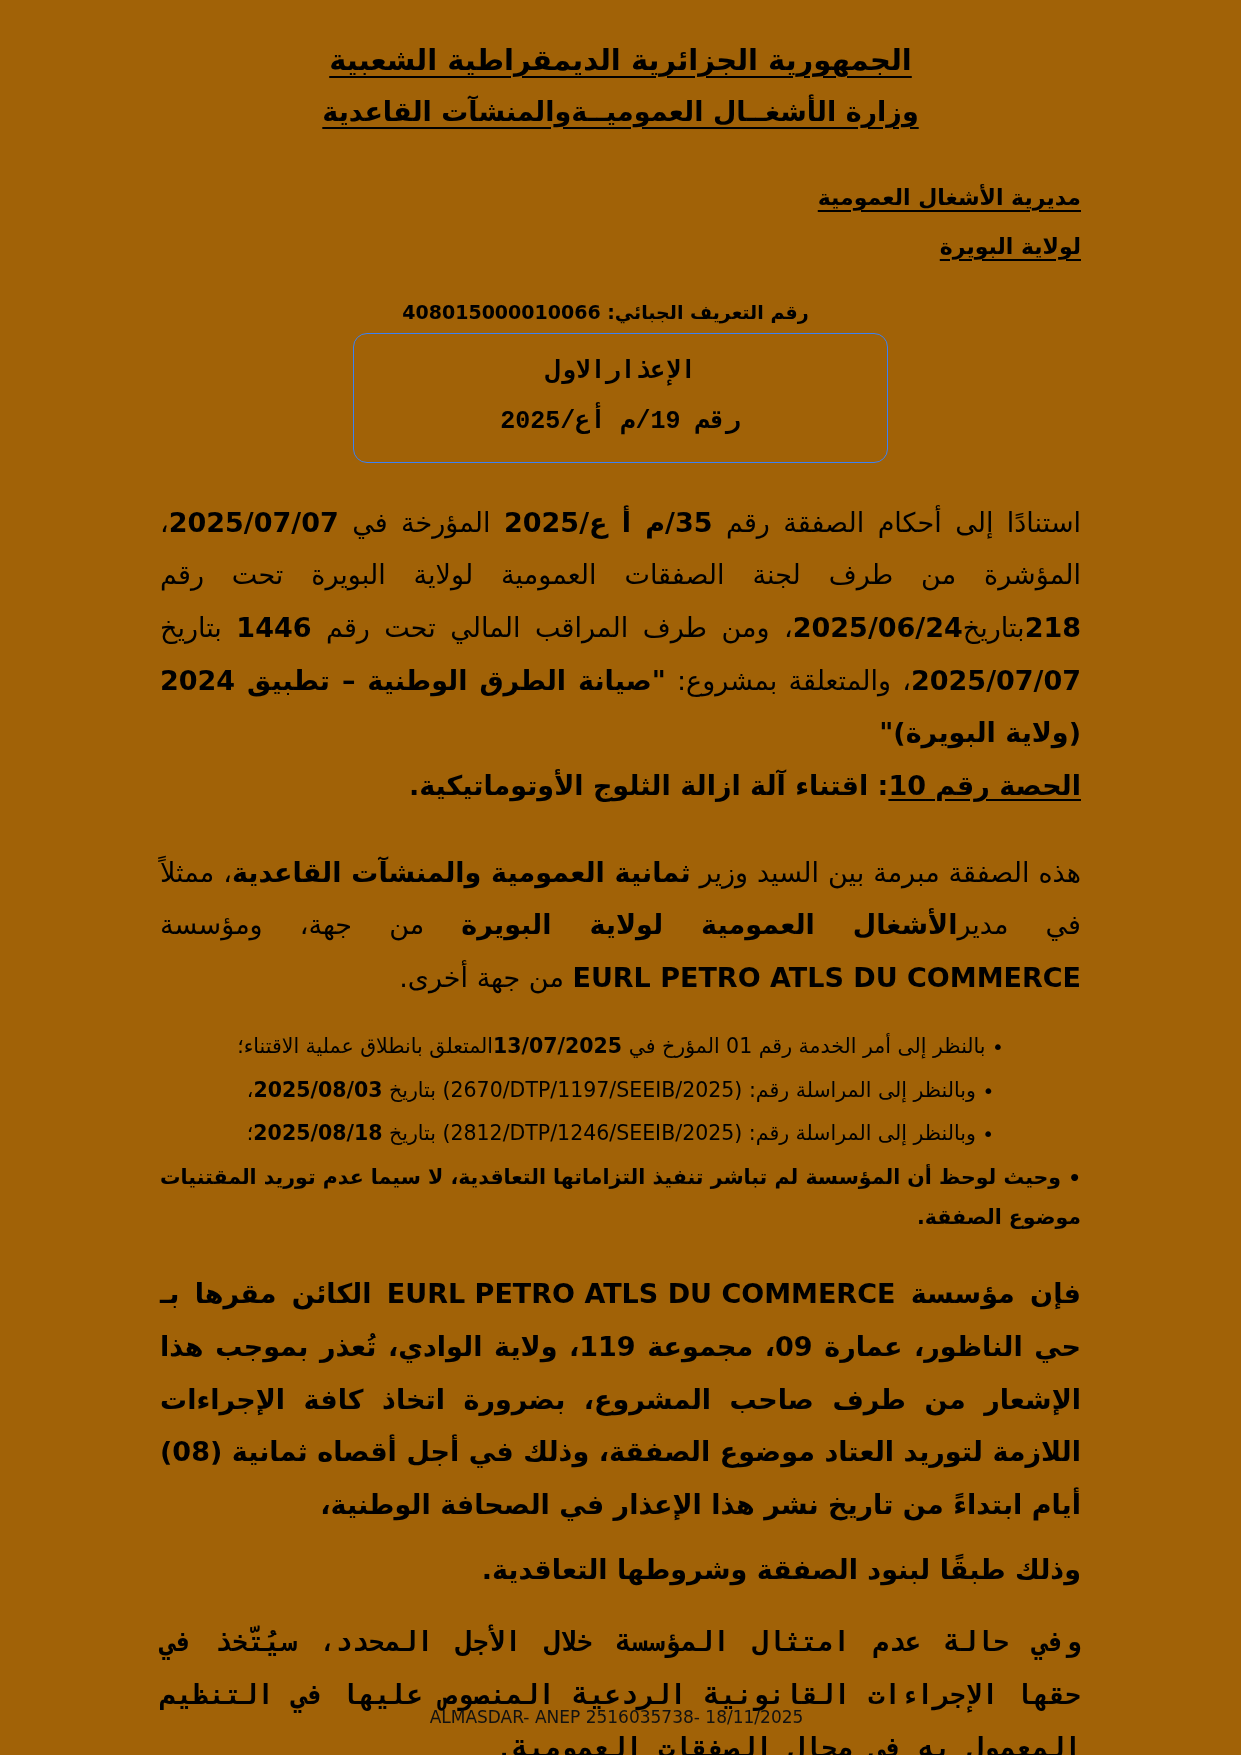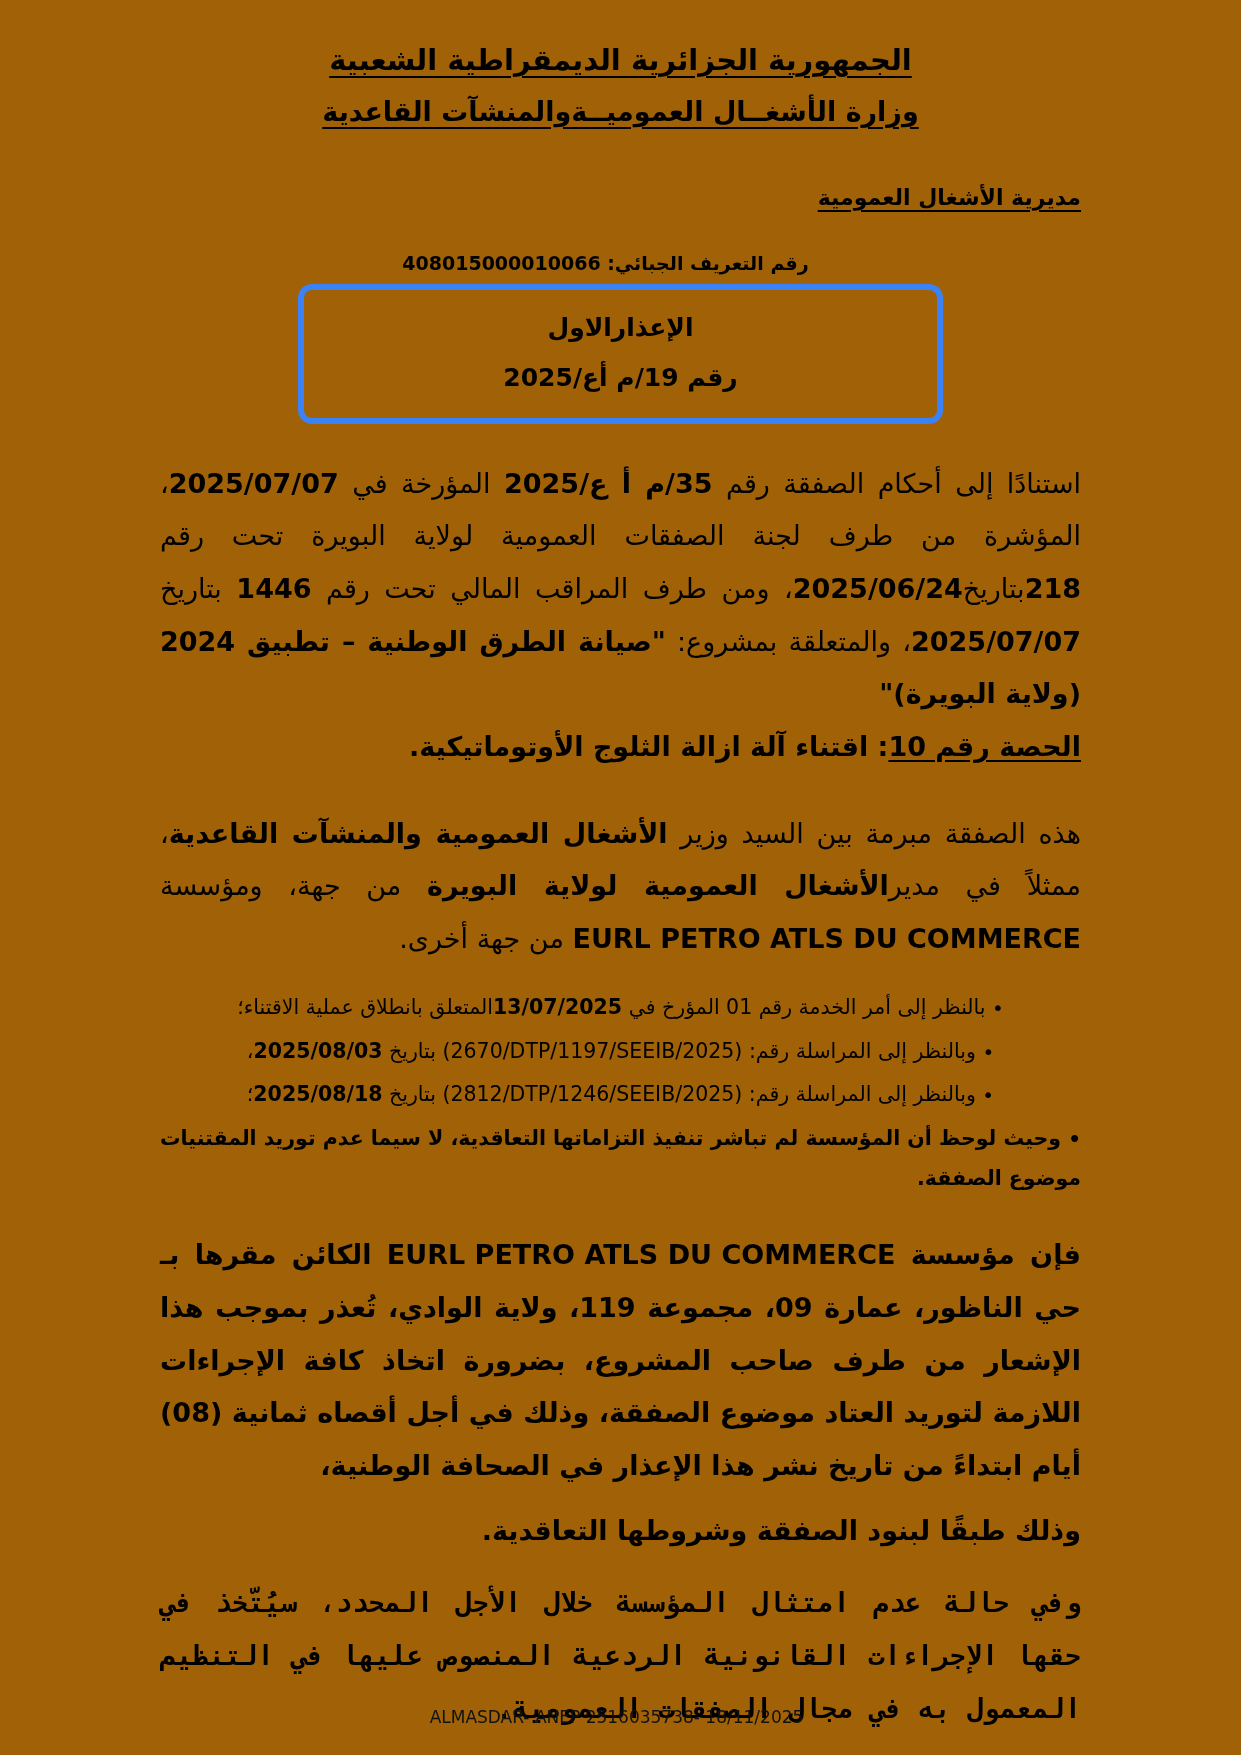--- a/index.html
+++ b/index.html
@@ -76,26 +76,27 @@
     text-align: center;
     font-size: 19px;
     font-weight: bold;
     direction: rtl;
     padding-right: 30px;
   }
 
   
   .title-box {
     margin: 10px auto 0 auto;
-    width: 645px;
-    border: 6px solid #3b82f6;
+    width: 535px;
+    border: 1px solid #3b82f6;
     border-radius: 14px;
     padding: 18px 0 20px 0;
     text-align: center;
     box-sizing: border-box;
+    font-family: Liberation Mono, monospace;
   }
   .title-box .tb-line1 {
     font-size: 25px;
     font-weight: bold;
     line-height: 1.6;
   }
   .title-box .tb-line2 {
     font-size: 25px;
     font-weight: bold;
     line-height: 1.6;
@@ -166,34 +167,37 @@
       </div>
       <div class="hdr-row">
         <span class="line second">وزارة الأشغــال العموميــةوالمنشآت القاعدية</span>
       </div>
     </div>
 
     <div class="directorate">
       <div class="dir-row r1">
         <span class="dline">مديرية الأشغال العمومية</span>
       </div>
+      <div class="dir-row r2">
+        <span class="dline">لولاية البويرة</span>
+      </div>
     </div>
 
     <div class="tax-line">رقم التعريف الجبائي: 408015000010066</div>
 
     <div class="title-box">
       <div class="tb-line1">الإعذارالاول</div>
       <div class="tb-line2">رقم 19/م أع/2025</div>
     </div>
 
     <div class="body-block">
 
       <p class="para"><span>استنادًا إلى أحكام الصفقة رقم </span><span class="b">35/م أ ع/2025</span><span> المؤرخة في </span><span class="b">2025/07/07</span><span>، المؤشرة من طرف لجنة الصفقات العمومية لولاية البويرة تحت رقم </span><span class="b">218</span><span>بتاريخ</span><span class="b">2025/06/24</span><span>، ومن طرف المراقب المالي تحت رقم </span><span class="b">1446</span><span> بتاريخ </span><span class="b">2025/07/07</span><span>، والمتعلقة بمشروع: </span><span class="b">"صيانة الطرق الوطنية – تطبيق 2024 (ولاية البويرة)"</span><br><span class="b u">الحصة رقم 10</span><span class="b">: اقتناء آلة ازالة الثلوج الأوتوماتيكية.</span></p>
 
-      <p class="para" style="margin-top:34px;"><span>هذه الصفقة مبرمة بين السيد وزير </span><span class="b">الأشغال العمومية والمنشآت القاعدية</span><span>، ممثلاً في مدير</span><span class="b">الأشغال العمومية لولاية البويرة</span><span> من جهة، ومؤسسة </span><span class="b ltr">EURL PETRO ATLS DU COMMERCE</span><span> من جهة أخرى.</span></p>
+      <p class="para" style="margin-top:34px;"><span>هذه الصفقة مبرمة بين السيد وزير </span><span class="b">ثمانية العمومية والمنشآت القاعدية</span><span>، ممثلاً في مدير</span><span class="b">الأشغال العمومية لولاية البويرة</span><span> من جهة، ومؤسسة </span><span class="b ltr">EURL PETRO ATLS DU COMMERCE</span><span> من جهة أخرى.</span></p>
 
       <ul class="bullets">
         <li><span class="bdot">•</span>
           <span>بالنظر إلى أمر الخدمة رقم 01 المؤرخ في </span><span class="b">13/07/2025</span><span>المتعلق بانطلاق عملية الاقتناء؛</span></li>
 
         <li><span class="bdot">•</span>
           <span>وبالنظر إلى المراسلة رقم: </span><span class="ltr">(2670/DTP/1197/SEEIB/2025)</span><span> بتاريخ </span><span class="b">2025/08/03</span><span>،</span></li>
 
         <li><span class="bdot">•</span>
           <span>وبالنظر إلى المراسلة رقم: </span><span class="ltr">(2812/DTP/1246/SEEIB/2025)</span><span> بتاريخ </span><span class="b">2025/08/18</span><span>؛</span></li>

